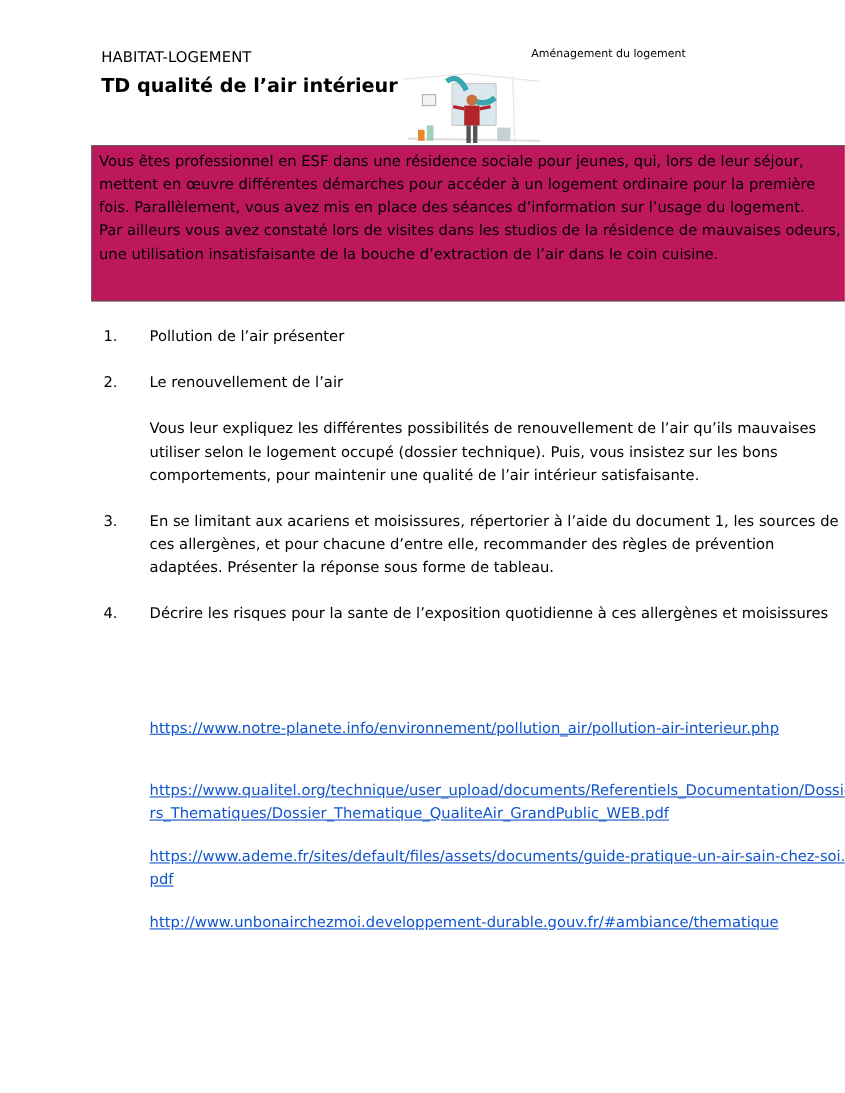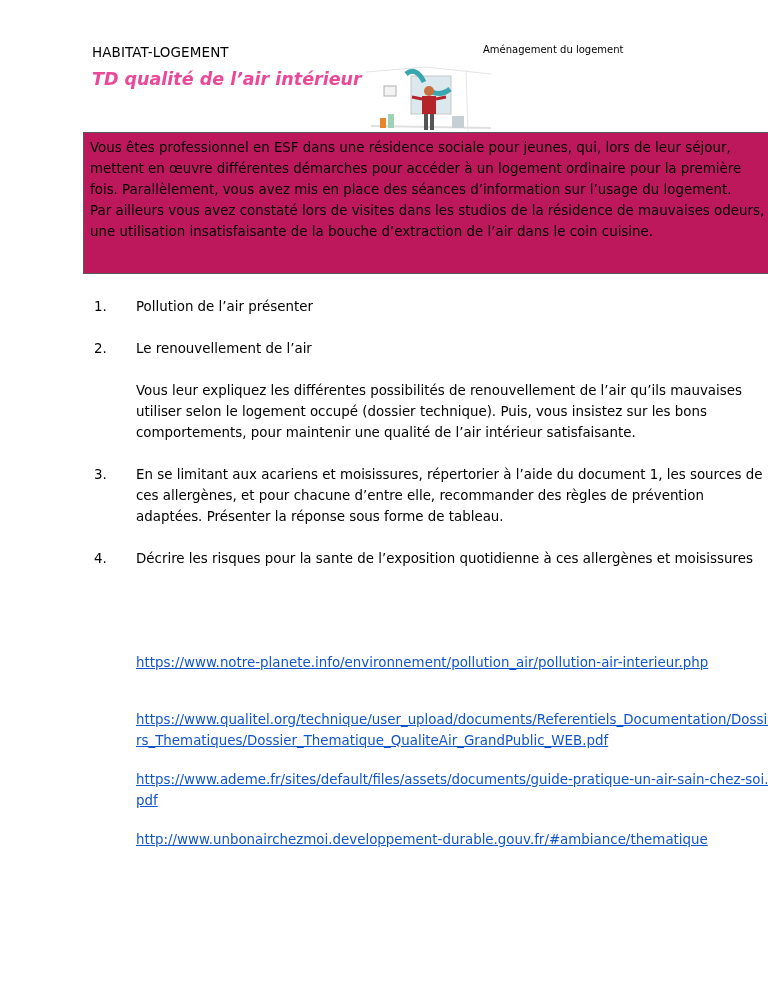--- a/index.html
+++ b/index.html
@@ -9,21 +9,21 @@
     color: #000;
   }
   .abs { position: absolute; margin-left: 44px; }
   .header-left {
     left: 48px; top: 44px; font-size: 13.5px; letter-spacing: 0.1px;
   }
   .header-right {
     left: 439px; top: 44px; font-size: 10px;
   }
   .title {
-    left: 48px; top: 69px; font-size: 17.5px; font-weight: bold; color: #ec4899; font-style: italic;
+    left: 48px; top: 69px; font-size: 17.5px; font-weight: bold; color: #000000;
   }
   .illustration {
     left: 322px; top: 62px; width: 125px; height: 72px;
   }
   .context-box {
     left: 39px; top: 132px; width: 676px; height: 132px;
     background: #be185d; border: 1.5px solid #595959;
     padding: 4px 6px; box-sizing: content-box;
     font-size: 13.4px; line-height: 21px;
   }

